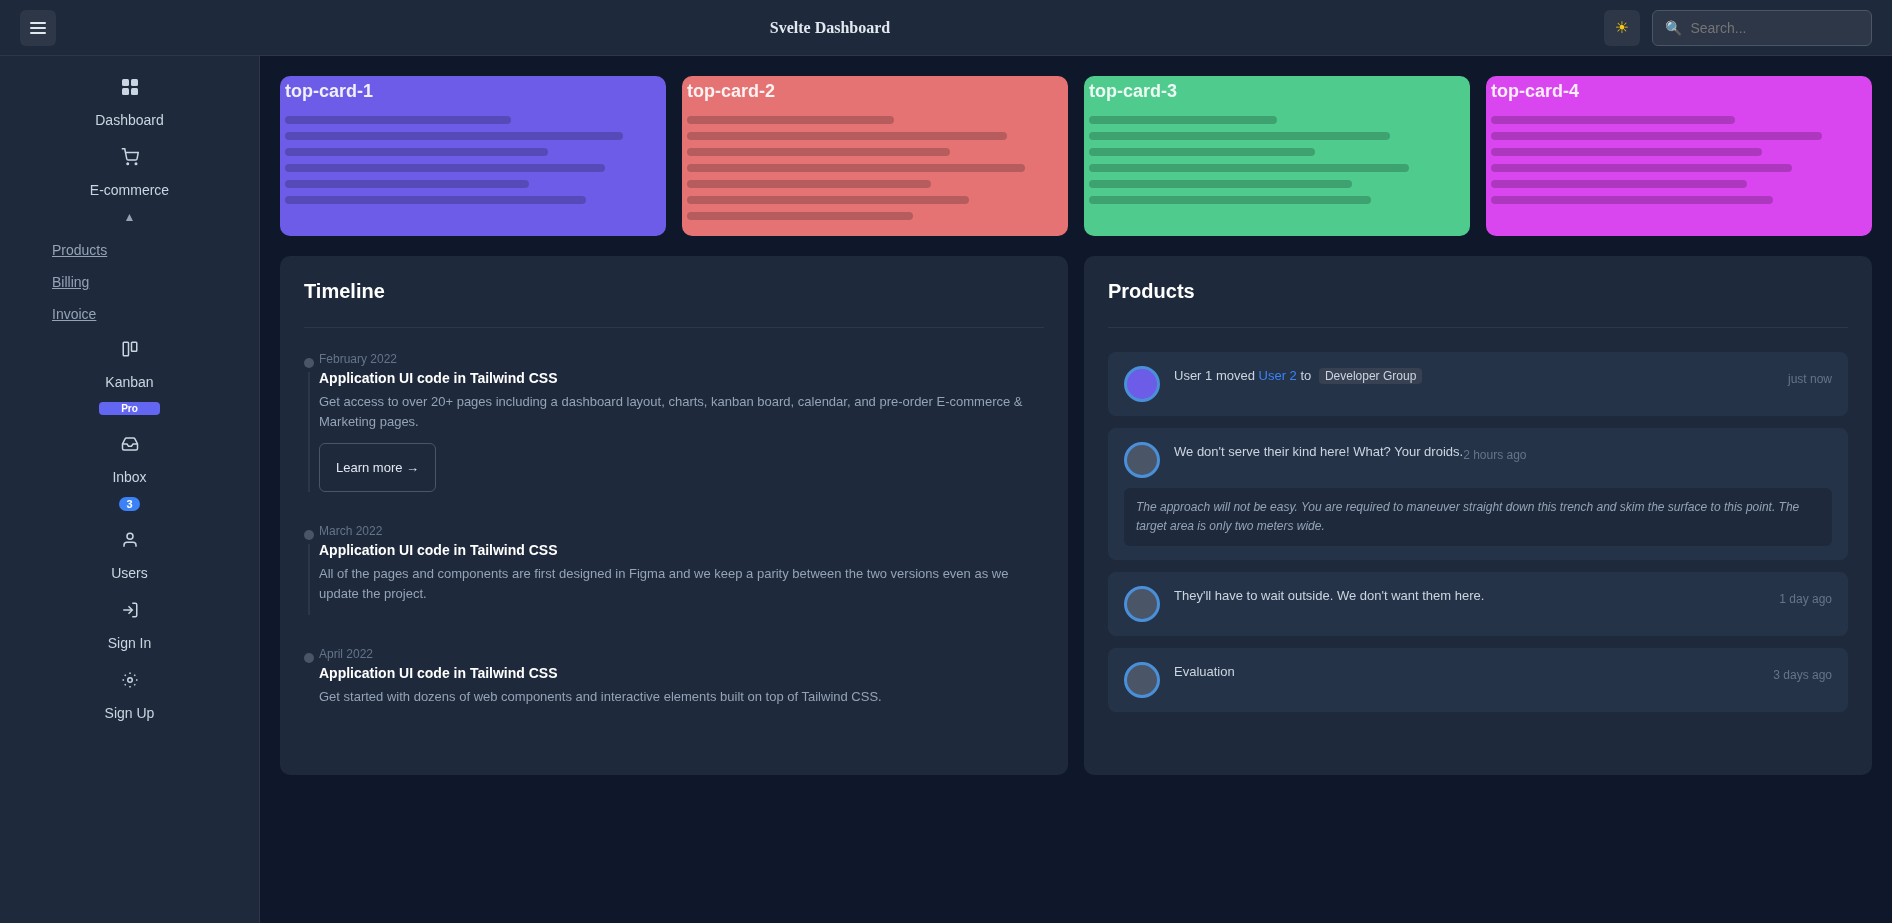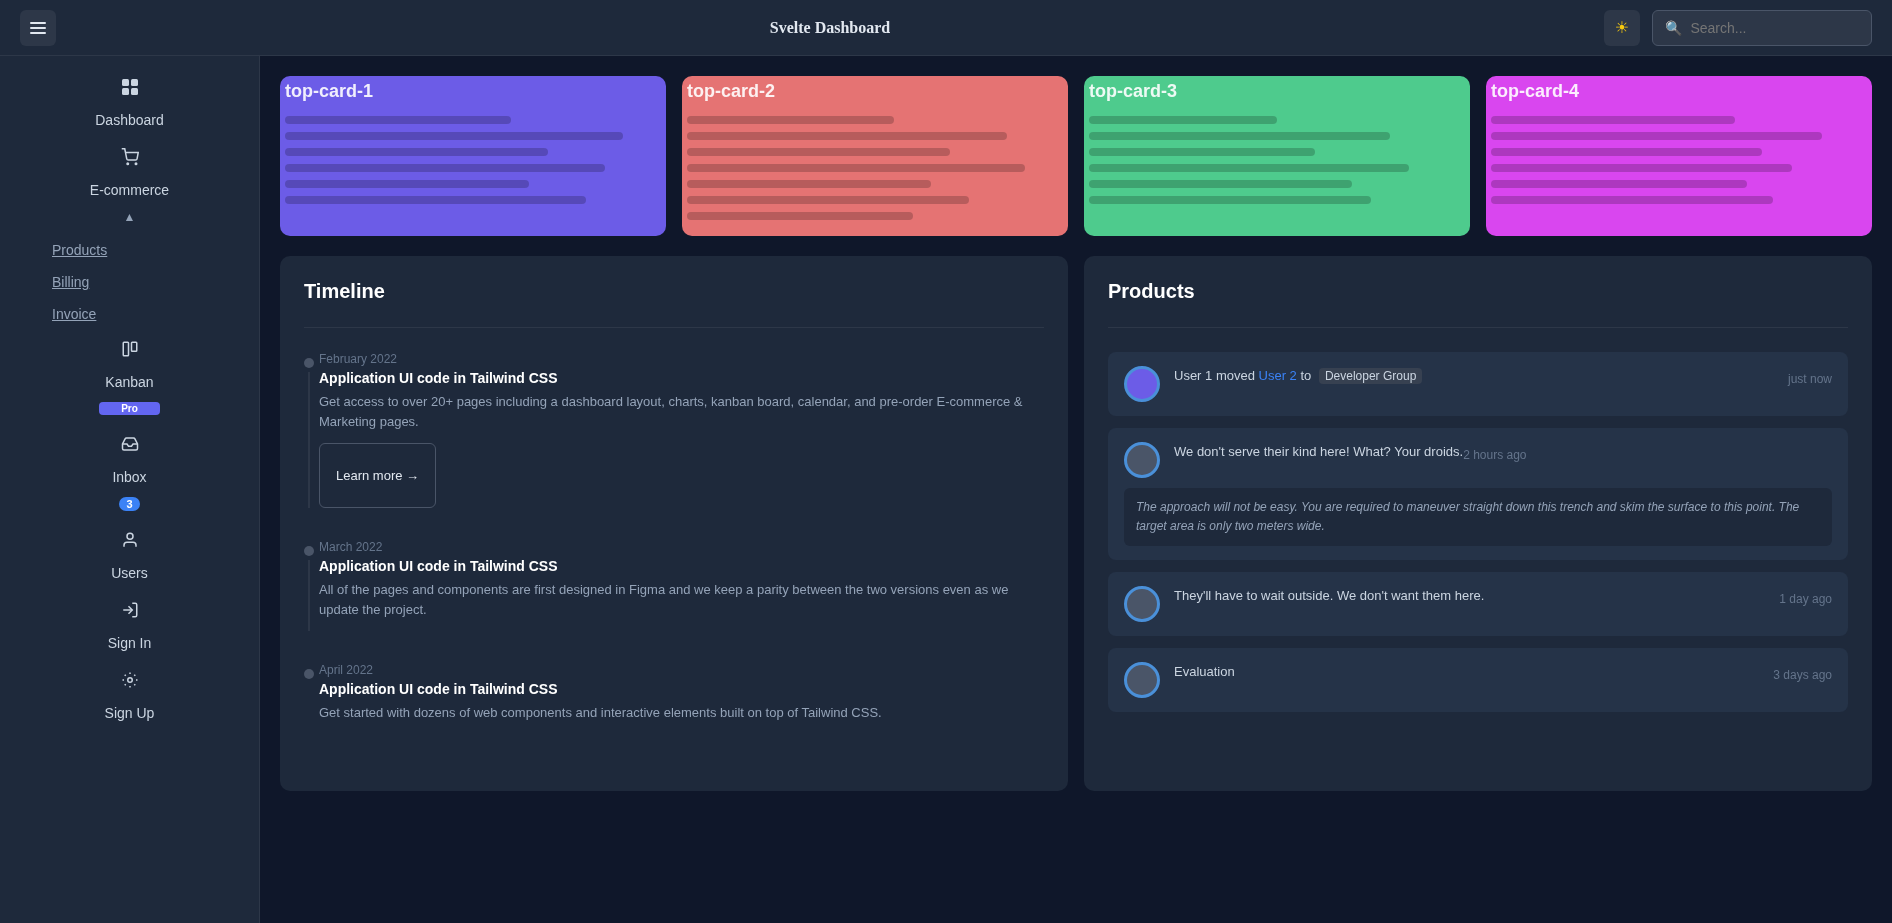--- a/index.html
+++ b/index.html
@@ -206,21 +206,21 @@
       margin-top: 6px;
     }
     .timeline-content {}
     .timeline-date { font-size: 12px; color: #64748b; margin-bottom: 4px; }
     .timeline-title { font-size: 14px; font-weight: 700; color: #fff; margin-bottom: 6px; }
     .timeline-desc { font-size: 13px; color: #94a3b8; line-height: 1.5; margin-bottom: 12px; }
     .learn-more-btn {
       background: transparent;
       border: 1px solid #4a5568;
       color: #e2e8f0;
-      padding: 24px 16px;
+      padding: 16px 16px;
       border-radius: 6px;
       font-size: 13px;
       cursor: pointer;
       display: inline-flex;
       align-items: flex-end;
       gap: 6px;
     }
 
     
     .activity-list { display: flex; flex-direction: column; gap: 12px; padding-top: 8px; }

